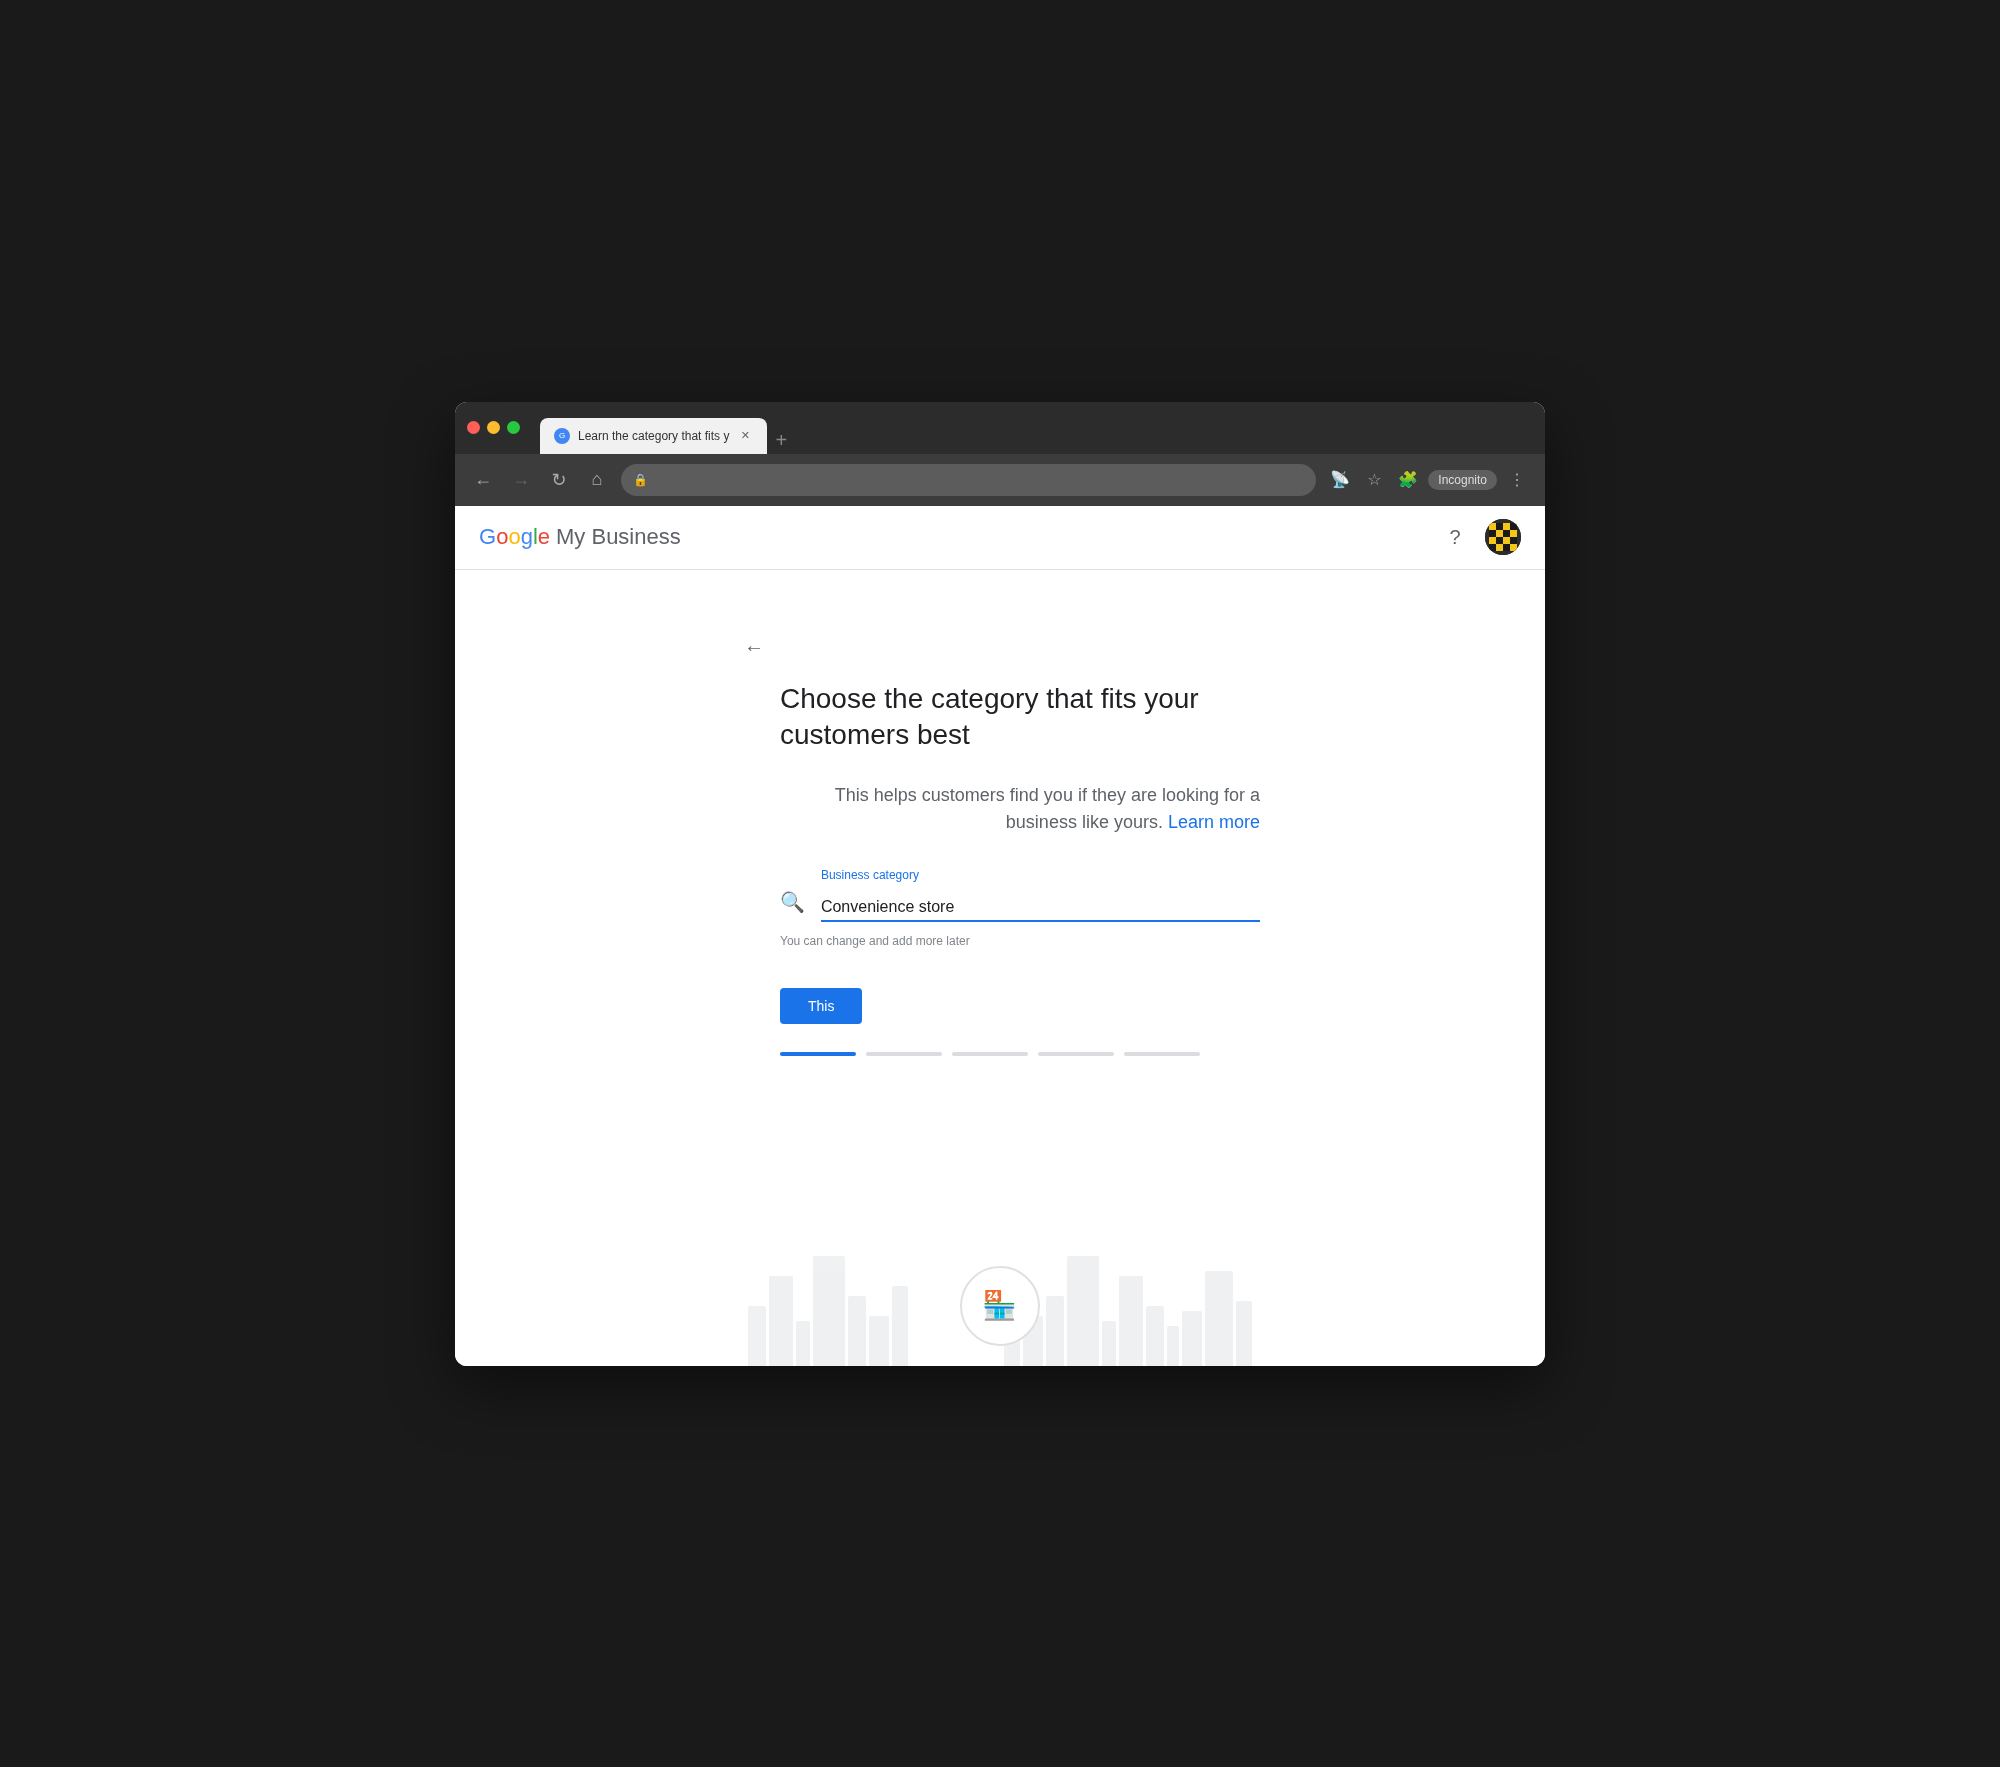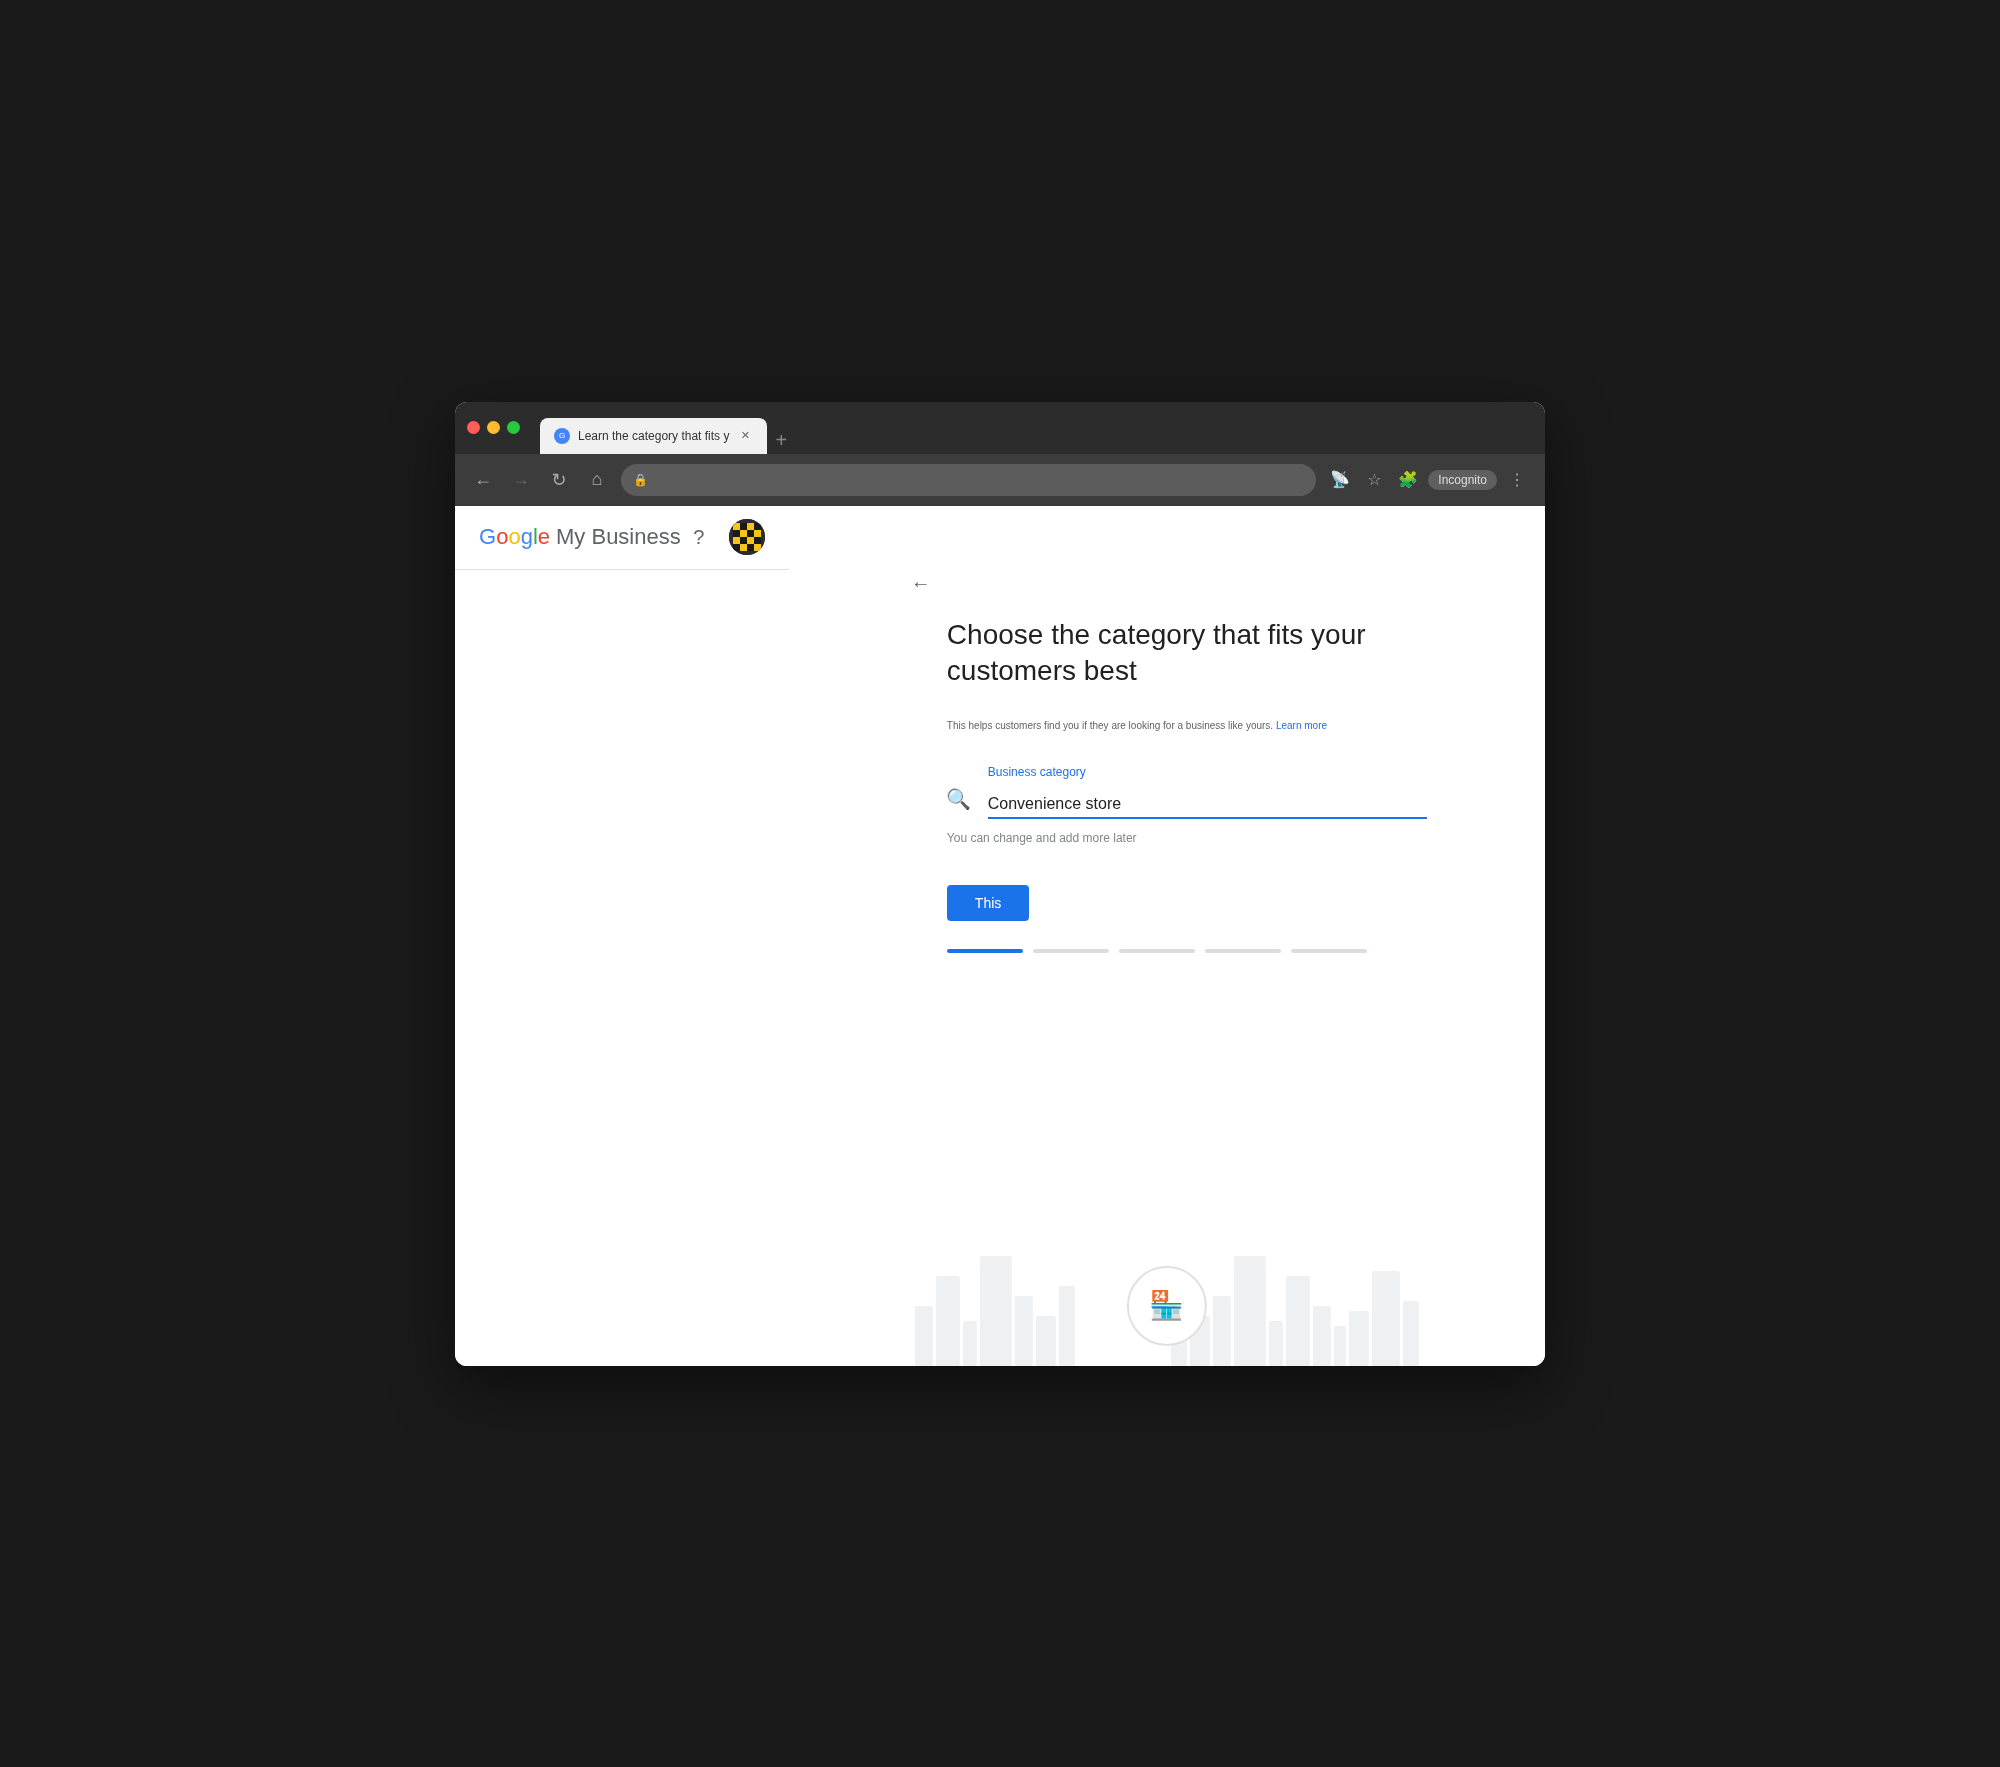--- a/index.html
+++ b/index.html
@@ -173,20 +173,21 @@
       padding: 3px 10px;
       color: #ddd;
       font-size: 12px;
     }
 
     
     .page-content {
       background: #ffffff;
       min-height: 860px;
       display: flex;
+      flex-direction: column;
     }
 
     
     .top-nav {
       background: white;
       height: 64px;
       display: flex;
       align-items: center;
       padding: 0 24px;
       border-bottom: 1px solid #e0e0e0;
@@ -276,25 +277,26 @@
     .page-title {
       font-size: 28px;
       font-weight: 400;
       color: #202124;
       line-height: 1.3;
       margin-bottom: 29px;
       margin-left: 40px;
     }
 
     .page-description {
-      font-size: 10px;
+      font-size: 18px;
       color: #5f6368;
       line-height: 1.5;
       margin-bottom: 32px;
       margin-left: 40px;
+      text-align: right;
     }
 
     .learn-more-link {
       color: #1a73e8;
       text-decoration: none;
     }
 
     .input-section {
       margin-left: 40px;
       margin-bottom: 16px;

